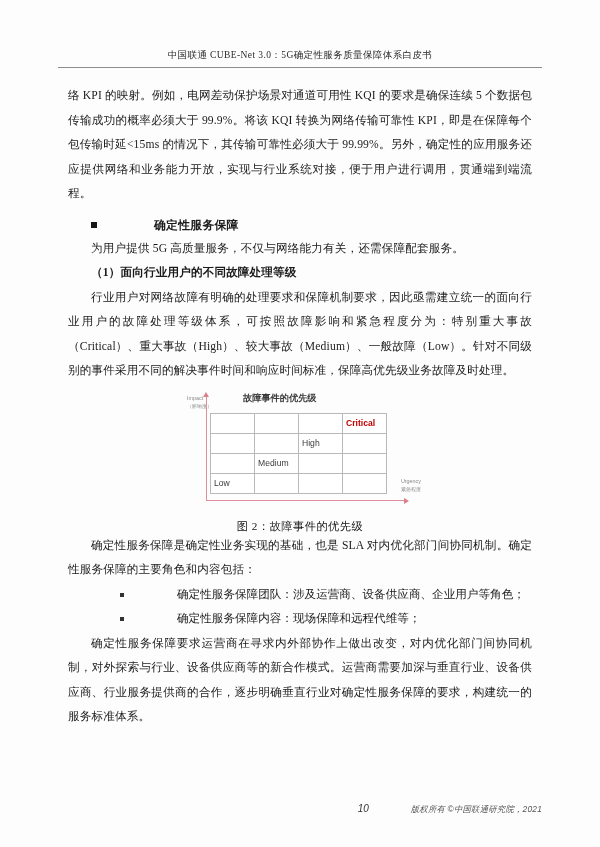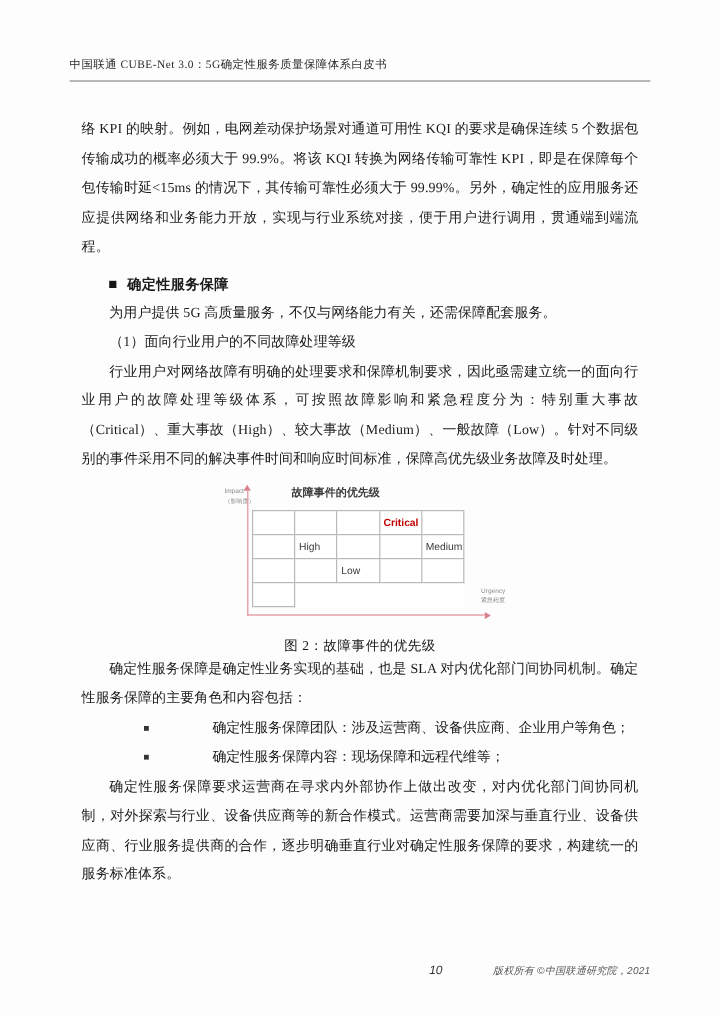--- a/index.html
+++ b/index.html
@@ -22,59 +22,61 @@
     inset: 0;
     background: #fdfdfd;
   }
 
   
   .page-header {
     position: absolute;
     top: 48px;
     left: 58px;
     width: 484px;
+    text-align: center;
   }
   .page-header .header-title {
     font-size: 9.5px;
     letter-spacing: 0.4px;
     color: #2a2a2a;
     line-height: 14px;
     white-space: nowrap;
   }
   .header-rule {
     position: absolute;
     top: 67px;
     left: 58px;
     width: 484px;
     height: 1px;
     background: #8d8d8d;
   }
 
   
   .content {
     position: absolute;
-    top: 96px;
+    top: 84px;
     left: 68px;
     width: 464px;
   }
 
   .para {
     font-size: 11.6px;
     line-height: 24.5px;
     text-align: justify;
     text-justify: inter-ideograph;
     margin: 0;
     color: #1b1b1b;
     letter-spacing: 0.15px;
   }
   .para.indent {
     text-indent: 23px;
   }
   .para.indent-sub {
     text-indent: 23px;
+    font-weight: bold;
   }
 
   
   .section-heading {
     display: flex;
     align-items: center;
     margin-top: 7px;
     margin-bottom: 1px;
     padding-left: 23px;
   }
@@ -83,20 +85,21 @@
     height: 6px;
     background: #161616;
     margin-right: 9px;
     flex: 0 0 auto;
   }
   .section-heading .heading-text {
     font-size: 11.8px;
     font-weight: bold;
     line-height: 22px;
     letter-spacing: 0.3px;
+    margin-left: 48px;
   }
 
   
   .bullet-list {
     list-style: none;
     margin: 0;
     padding: 0;
   }
   .bullet-item {
     display: flex;
@@ -200,21 +203,21 @@
     border-left: 5px solid #d9808c;
   }
 
   .matrix {
     position: absolute;
     left: 25px;
     top: 21px;
     width: 176px;
     height: 80px;
     display: grid;
-    grid-template-columns: repeat(5, 1fr);
+    grid-template-columns: repeat(4, 1fr);
     grid-template-rows: repeat(4, 1fr);
     border-top: 1px solid #b9b9b9;
     border-left: 1px solid #b9b9b9;
     background: #ffffff;
   }
   .cell {
     border-right: 1px solid #b9b9b9;
     border-bottom: 1px solid #b9b9b9;
     display: flex;
     align-items: center;

